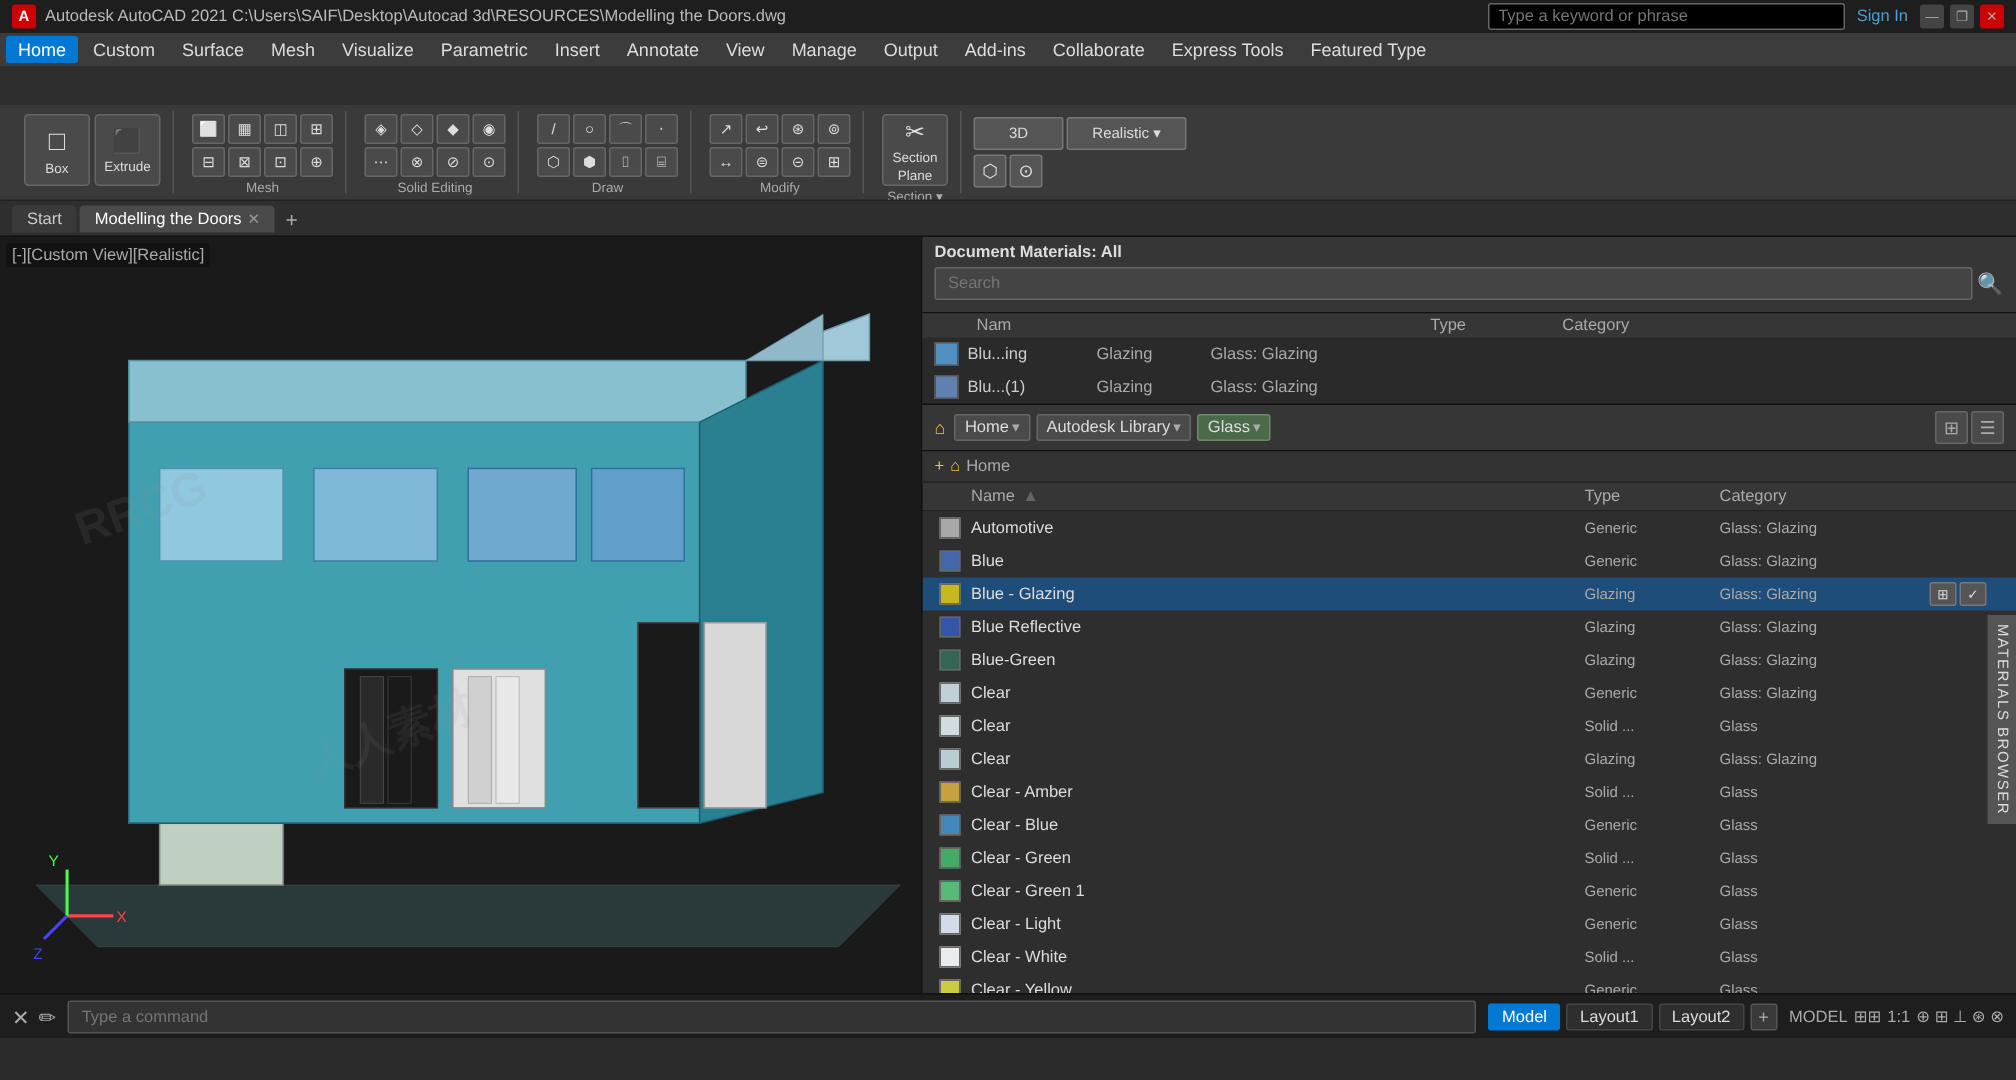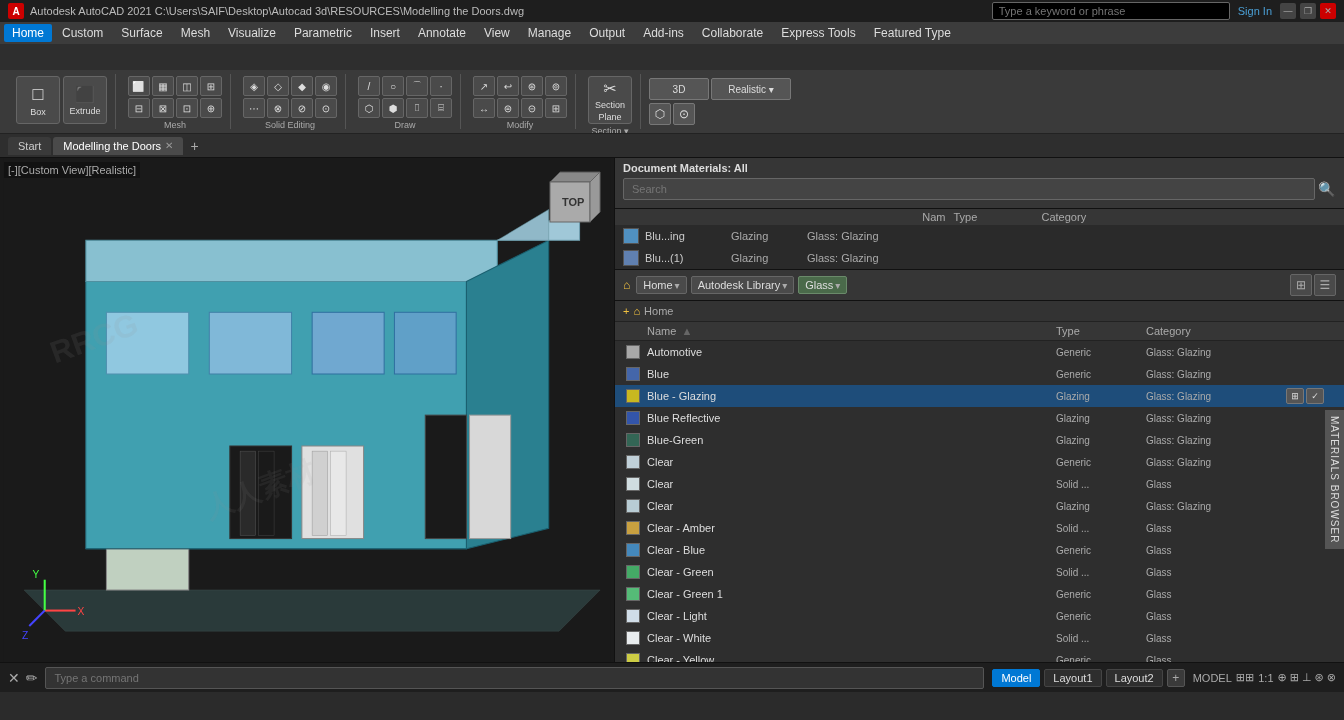--- a/index.html
+++ b/index.html
@@ -315,44 +315,36 @@
         <text x="-12" y="-32" fill="#44ff44" font-size="10">Y</text>
         <line x1="0" y1="0" x2="-15" y2="15" stroke="#4444ff" stroke-width="2"></line>
         <text x="-22" y="28" fill="#4444ff" font-size="10">Z</text>
       </g>
 
       <text x="50" y="200" fill="rgba(150,150,150,0.12)" font-size="30" font-weight="bold" transform="rotate(-20,50,200)">RRCG</text>
       <text x="200" y="350" fill="rgba(150,150,150,0.10)" font-size="28" font-weight="bold" transform="rotate(-20,200,350)">人人素材</text>
     </svg>
 
     
-    <div style="position:absolute;top:4px;right:4px;width:80px;height:80px;">
-      <svg width="80" height="80" viewBox="0 0 80 80">
-        <polygon points="20,20 60,20 70,10 30,10" fill="#888" stroke="#555" stroke-width="1"></polygon>
-        <rect x="20" y="20" width="40" height="40" fill="#aaa" stroke="#666" stroke-width="1"></rect>
-        <polygon points="60,20 70,10 70,50 60,60" fill="#999" stroke="#666" stroke-width="1"></polygon>
-        <text x="32" y="44" fill="#333" font-size="11" font-weight="bold">TOP</text>
-      </svg>
-    </div>
   </div>
 
   <div id="right-panel" style="position: relative;">
 
     <div id="mat-header">
       <div id="mat-label">Document Materials: All</div>
       <div id="mat-search">
         <input type="text" style="flex: 1 1 0%; height: 22px; background: rgb(68, 68, 68); border: 1px solid rgb(102, 102, 102); border-radius: 2px; padding: 2px 8px; color: rgb(221, 221, 221); font-size: 11px;" placeholder="Search">
         <span style="color:#aaa;font-size:14px;">🔍</span>
       </div>
     </div>
 
     <div id="doc-materials">
       <div class="doc-mat-header">
         <div style="width:20px;"></div>
-        <div style="flex:1;text-align:right;">Nam</div>
+        <div style="flex:1;">Nam</div>
         <div style="width:80px;">Type</div>
         <div style="flex:1;">Category</div>
       </div>
       <div class="doc-mat-row">
         <div class="mat-swatch" style="background:#5090c0;"></div>
         <div class="doc-mat-name">Blu...ing</div>
         <div class="doc-mat-type">Glazing</div>
         <div class="doc-mat-cat">Glass: Glazing</div>
       </div>
       <div class="doc-mat-row">

